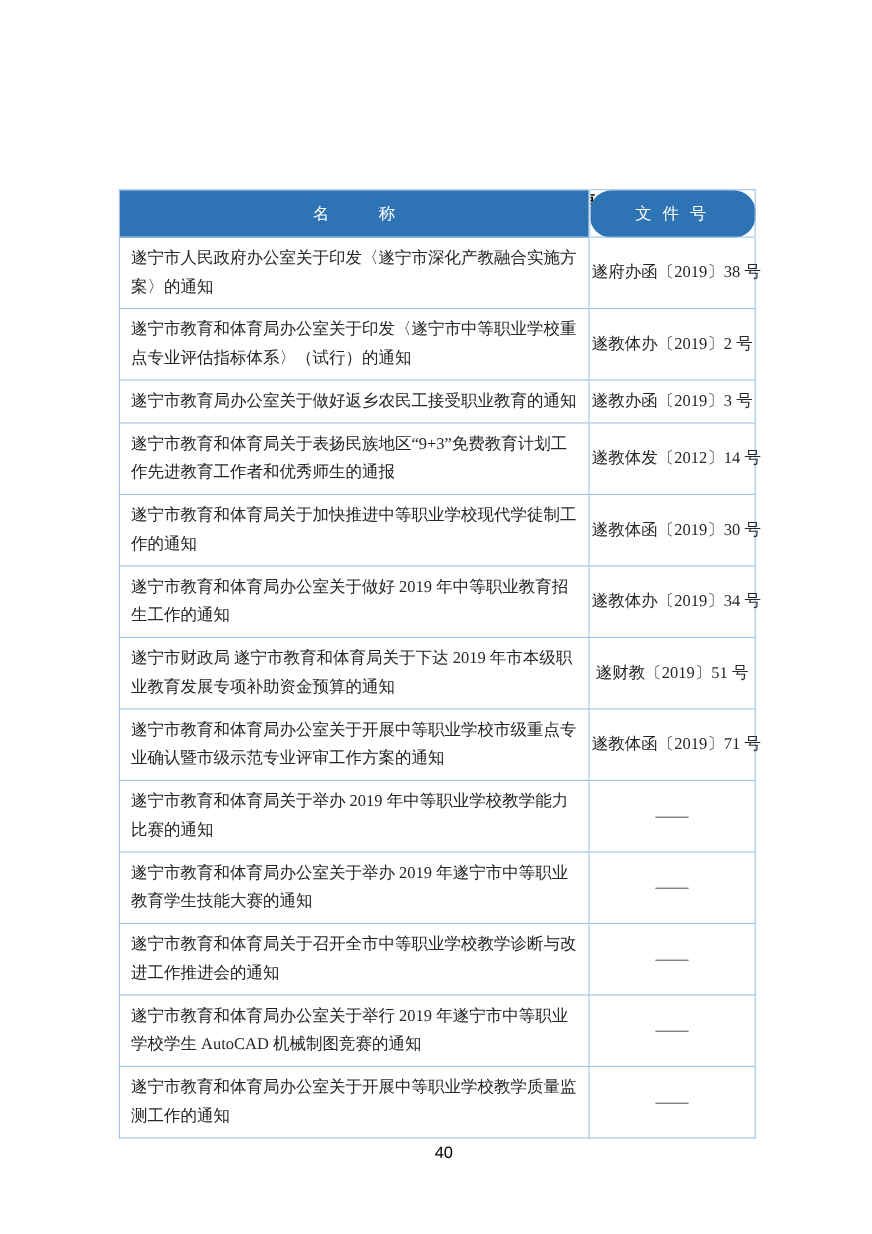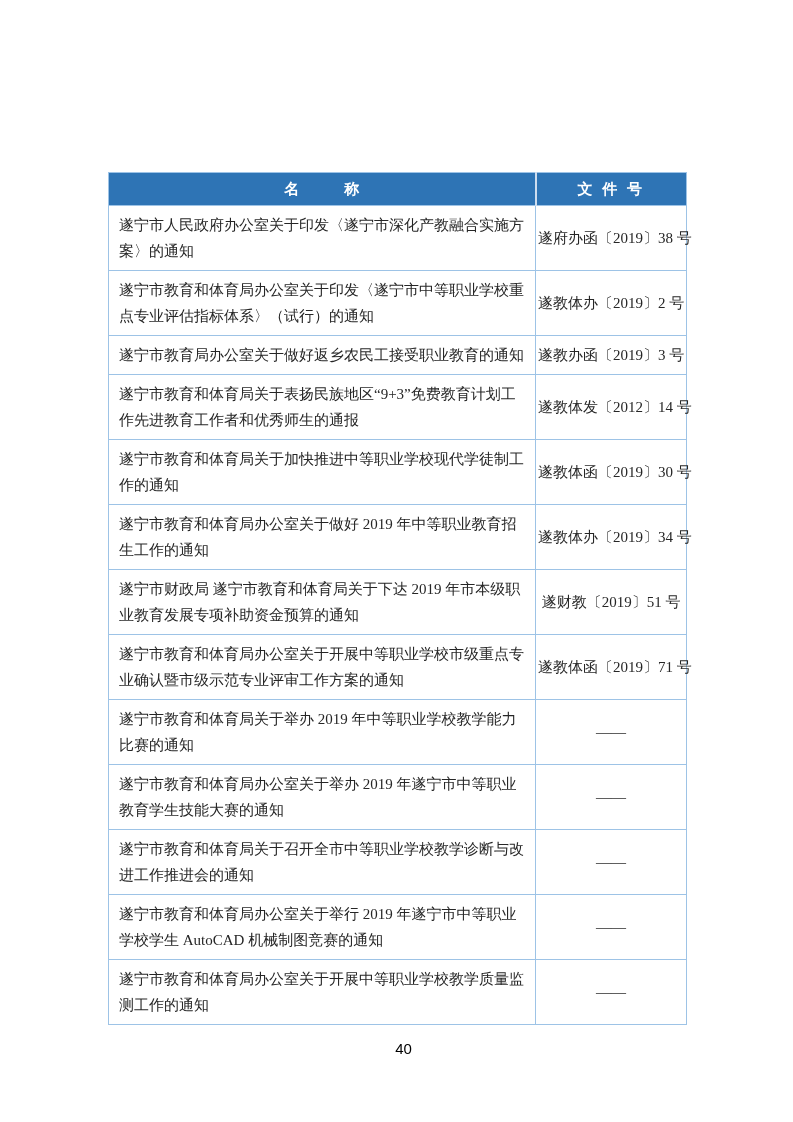--- a/index.html
+++ b/index.html
@@ -38,30 +38,30 @@
     width: 578px;
     border-collapse: collapse;
     table-layout: fixed;
     border: 1px solid var(--border_color);
   }
   col.c-name { width: 427px; }
   col.c-num  { width: 151px; }
   thead th {
     background: var(--header_bg);
     color: #ffffff;
-    font-weight: bold;
+    font-weight: normal;
     font-size: 15px;
-    height: 33px;
+    height: 43px;
     text-align: center;
     vertical-align: middle;
     padding: 0;
     border-bottom: 1px solid var(--border_color);
   }
   thead th.h-name { border-right: 2px solid var(--header_divider); }
-  thead th.h-num  { letter-spacing: 3px; }
+  thead th.h-num  { letter-spacing: 3px; border-radius: 20px; }
   tbody td {
     border: 1px solid var(--border_color);
     font-size: 15px;
     line-height: 26px;
     vertical-align: middle;
   }
   tbody td.cell-name {
     padding: 6px 10px 6px 10px;
     text-align: left;
   }

